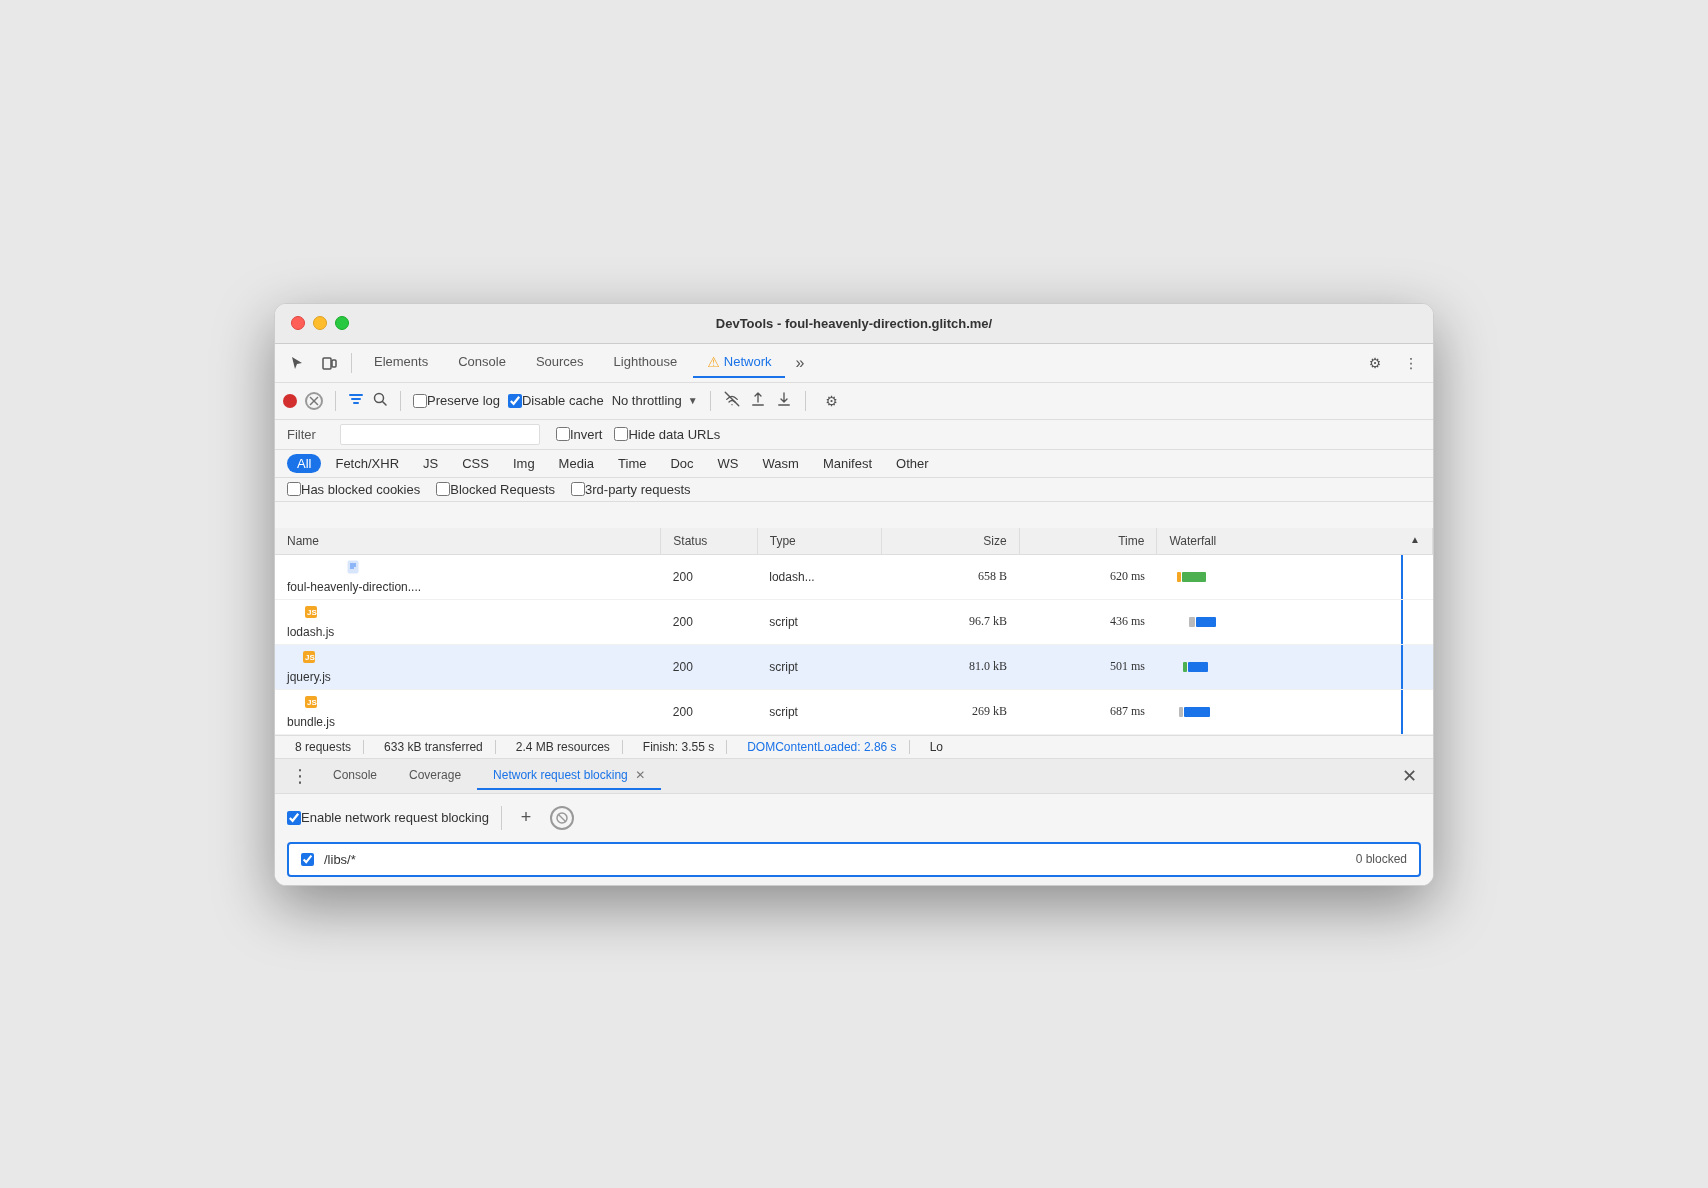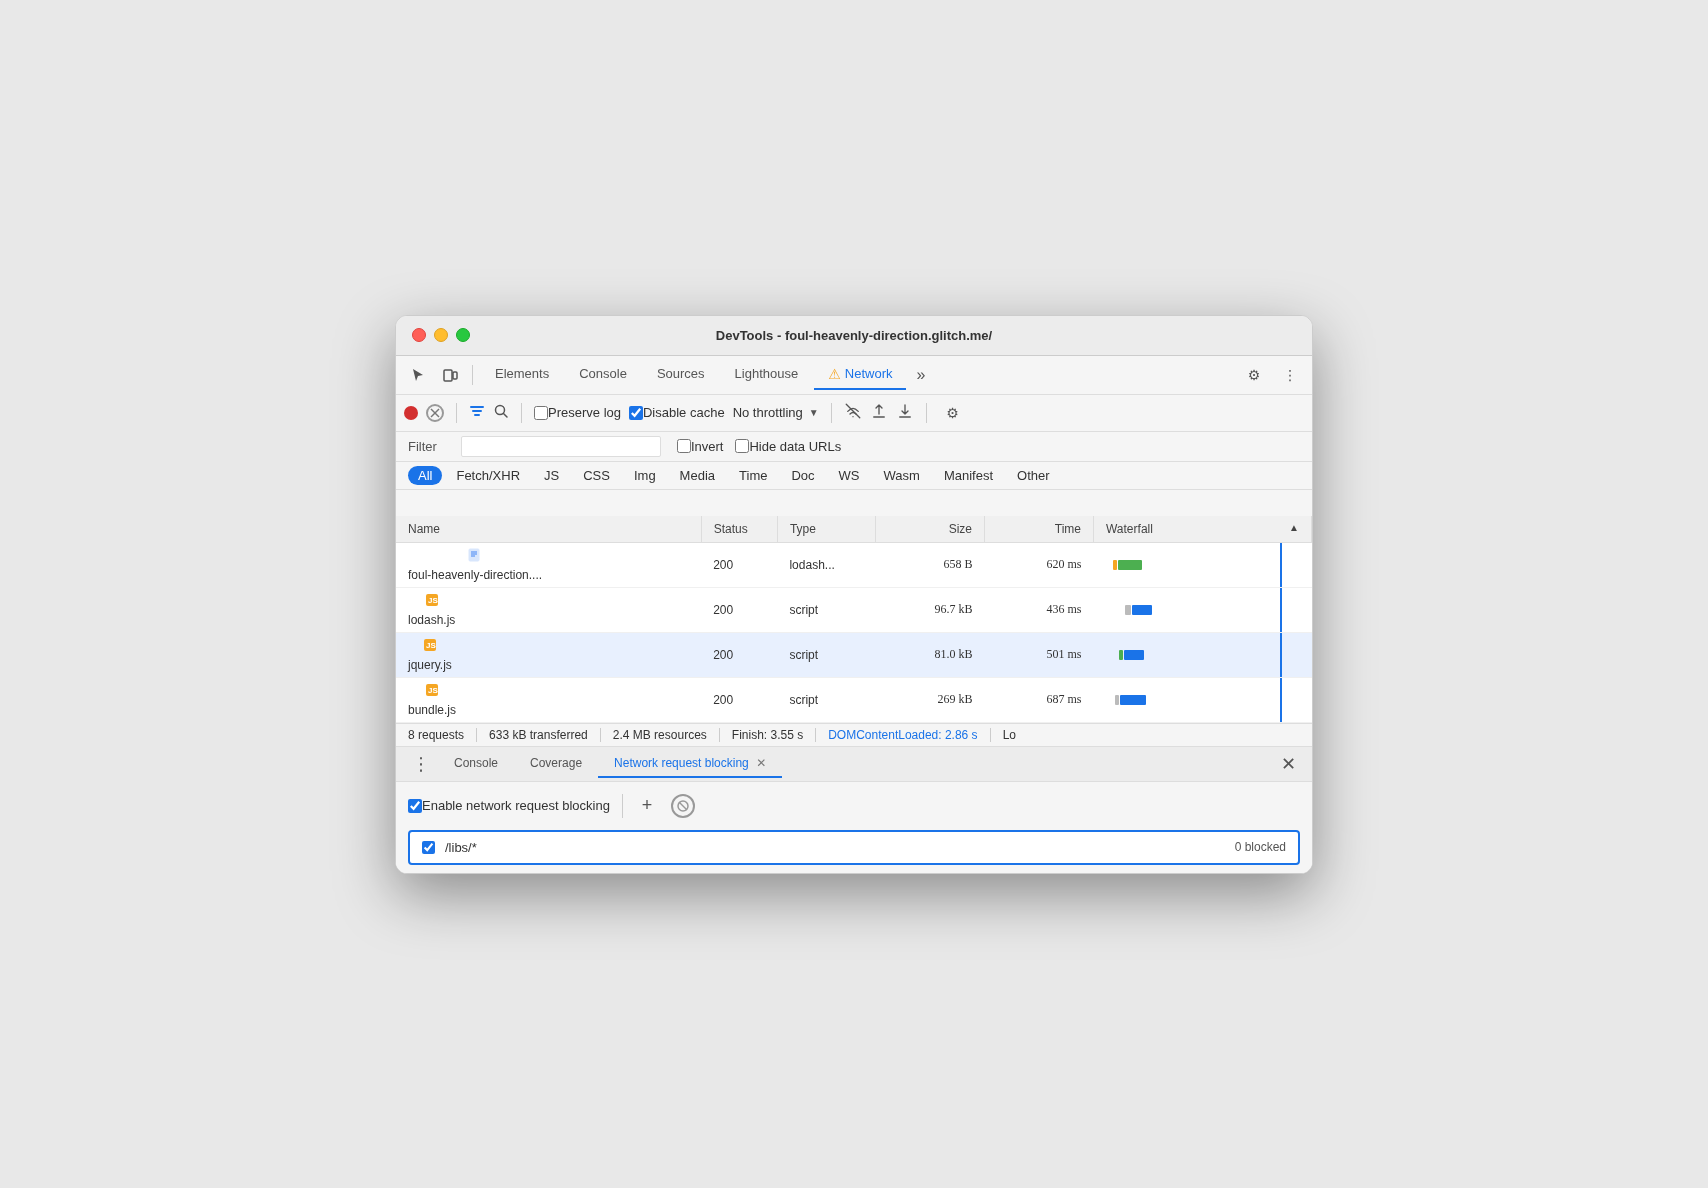--- a/index.html
+++ b/index.html
@@ -7,21 +7,21 @@
       background: #e8e8e8;
       display: flex;
       justify-content: center;
       align-items: center;
       min-height: 100vh;
       font-family: -apple-system, BlinkMacSystemFont, 'Helvetica Neue', Arial, sans-serif;
       font-size: 13px;
     }
 
     .devtools-window {
-      width: 918px;
+      width: 1160px;
       background: #f5f5f5;
       border-radius: 12px;
       box-shadow: 0 20px 60px rgba(0,0,0,0.4);
       overflow: hidden;
       border: 1px solid #ccc;
     }
 
     
     .title-bar {
       background: #ececec;
@@ -295,20 +295,21 @@
       gap: 0;
       font-size: 12px;
       color: #333;
       overflow: hidden;
     }
     .status-item {
       padding: 0 12px 0 0;
       margin-right: 12px;
       border-right: 1px solid #ccc;
       white-space: nowrap;
+      margin-left: 8px;
     }
     .status-item:last-child { border-right: none; }
     .status-dom { color: #1a73e8; font-weight: 500; }
 
     
     .bottom-panel {
       background: #f5f5f5;
     }
     .bottom-tabs {
       display: flex;
@@ -529,20 +530,34 @@
     <button class="type-btn">Img</button>
     <button class="type-btn">Media</button>
     <button class="type-btn">Time</button>
     <button class="type-btn">Doc</button>
     <button class="type-btn">WS</button>
     <button class="type-btn">Wasm</button>
     <button class="type-btn">Manifest</button>
     <button class="type-btn">Other</button>
   </div>
 
+  <div class="checkboxes-row">
+    <label class="checkbox-label">
+      <input type="checkbox" style="">
+      <span>Has blocked cookies</span>
+    </label>
+    <label class="checkbox-label">
+      <input type="checkbox" style="">
+      <span>Blocked Requests</span>
+    </label>
+    <label class="checkbox-label">
+      <input type="checkbox" style="">
+      <span>3rd-party requests</span>
+    </label>
+  </div>
 
   <table class="network-table">
     <thead>
       <tr>
         <th style="width:280px;">Name</th>
         <th style="width:70px;">Status</th>
         <th style="width:90px;">Type</th>
         <th style="width:100px;" class="right">Size</th>
         <th style="width:100px;" class="right">Time</th>
         <th style="width:200px;">

